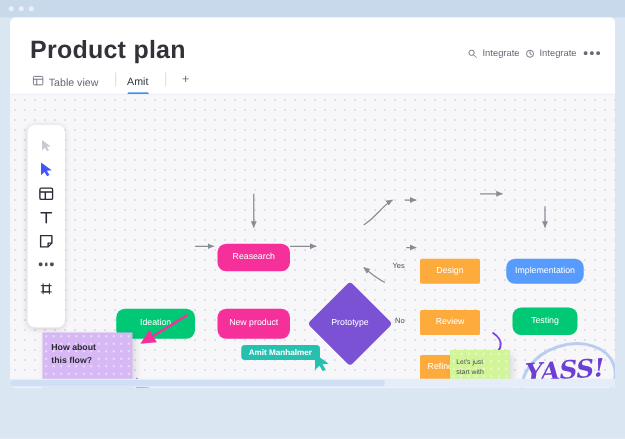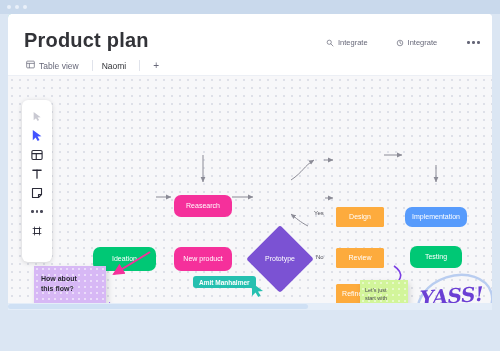--- a/index.html
+++ b/index.html
@@ -17,28 +17,28 @@
 
   
   .card{position:absolute;left:8px;top:14px;width:484px;height:337px;background:#fff;
         border-top-left-radius:4px;border-top-right-radius:4px;overflow:hidden;}
   .leftstrip{position:absolute;left:0;top:0;width:3px;height:337px;background:#6ec7c0;}
 
   
   .header{position:absolute;left:0;top:0;width:484px;height:62px;background:#fff;}
   .title{position:absolute;left:16px;top:15px;font-size:20px;font-weight:bold;color:#323338;letter-spacing:.2px;}
 
-  .hdr-actions{position:absolute;right:10px;top:24px;display:flex;align-items:center;gap:28px;}
+  .hdr-actions{position:absolute;right:10px;top:24px;display:flex;align-items:center;gap:4px;}
   .hact{display:flex;align-items:center;gap:4px;font-size:7.5px;color:#676879;cursor:pointer;}
   .hact svg{display:block;}
   .kebab{display:flex;gap:2.5px;align-items:center;cursor:pointer;padding:2px;}
   .kebab i{width:2.6px;height:2.6px;border-radius:50%;background:#676879;display:block;}
 
   
-  .tabs{position:absolute;left:16px;top:44px;display:flex;align-items:center;gap:0;}
+  .tabs{position:absolute;left:16px;top:44px;display:flex;align-items:flex-start;gap:0;}
   .tab{display:flex;align-items:center;gap:4px;font-size:8.5px;color:#676879;
        padding:2px 10px 6px 2px;cursor:pointer;position:relative;}
   .tab.active{color:#323338;}
   .tab.active:after{content:"";position:absolute;left:2px;right:10px;bottom:0;height:2px;background:#0073ea;border-radius:1px;}
   .tabdiv{width:1px;height:11px;background:#e0e3eb;margin:0 7px 4px 3px;}
   .tabplus{font-size:10px;color:#676879;padding:0 6px 4px;cursor:pointer;}
   .hrule{position:absolute;left:0;top:61px;width:484px;height:1px;background:#eceff5;}
 
   
   .board{position:absolute;left:0;top:62px;width:484px;height:275px;background:#f7f7f9;overflow:hidden;}
@@ -150,21 +150,21 @@
             <svg width="9" height="9" viewBox="0 0 16 16">
                 <rect x="1.2" y="2" width="13.6" height="12" rx="1.5" fill="none" stroke="#676879" stroke-width="1.3"></rect>
                 <line x1="1.2" y1="6" x2="14.8" y2="6" stroke="#676879" stroke-width="1.3"></line>
                 <line x1="6" y1="6" x2="6" y2="14" stroke="#676879" stroke-width="1.3"></line>
               </svg>
           </span>
           <span>Table view</span>
         </div>
         <div class="tabdiv"></div>
         <div class="tab active">
-          <span>Naomi</span>
+          <span>Amit</span>
         </div>
         <div class="tabdiv"></div>
         <div class="tabplus">+</div>
       </div>
       <div class="hrule"></div>
     </div>
 
     <div class="board">
 
       <svg class="edges">

